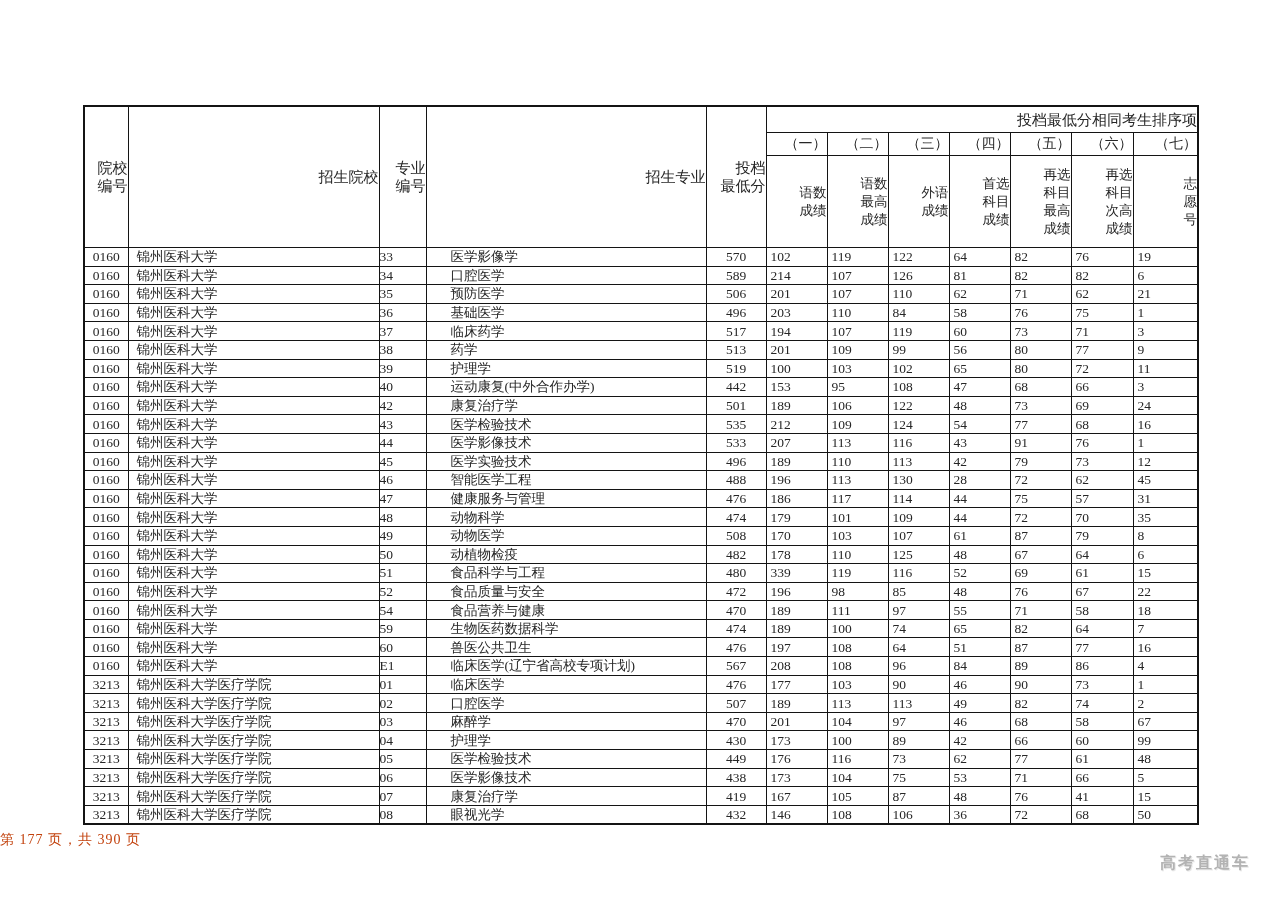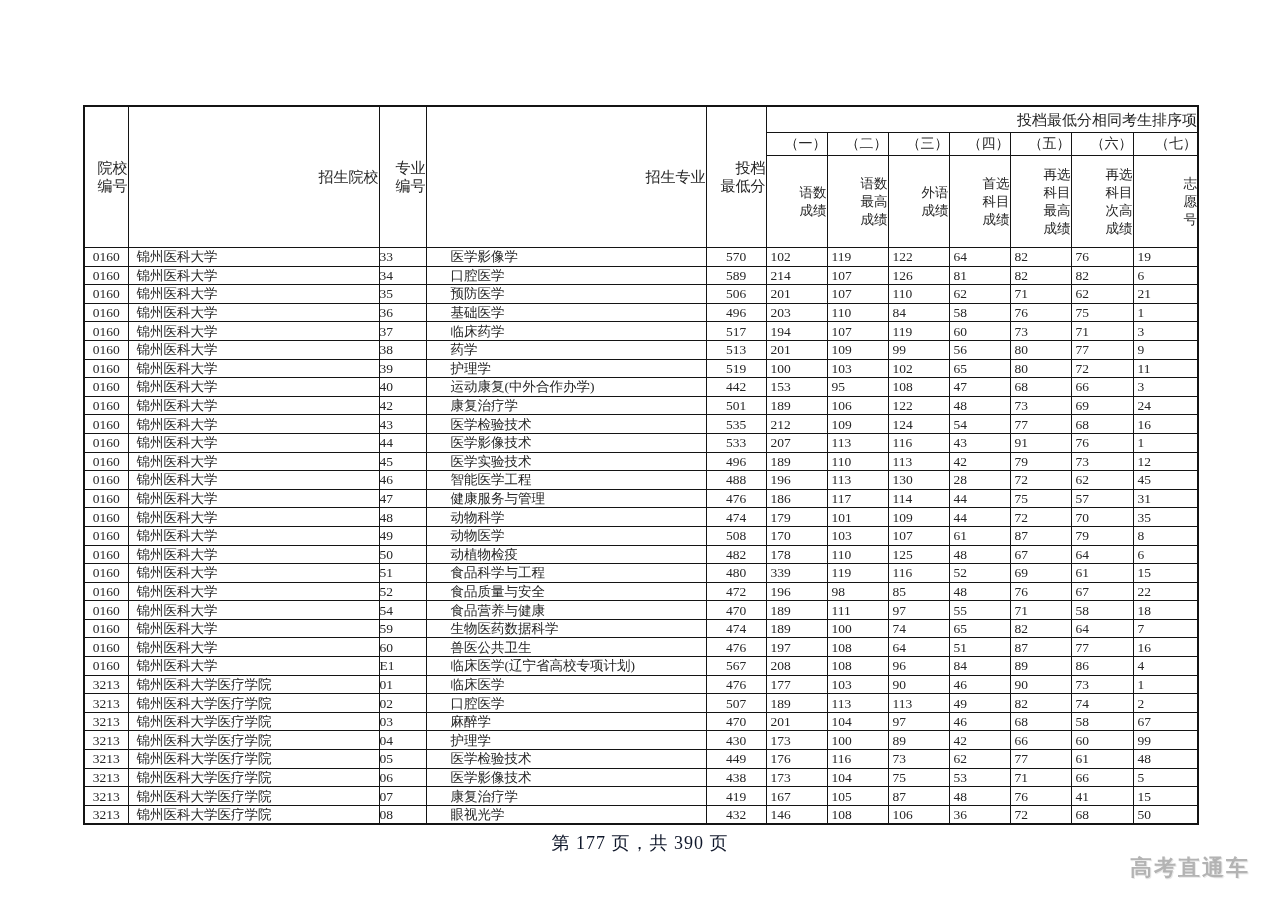--- a/index.html
+++ b/index.html
@@ -58,30 +58,29 @@
   .score-table td.c4 { text-align: center; }
   .score-table td.c5, .score-table td.c6, .score-table td.c7,
   .score-table td.c8, .score-table td.c9, .score-table td.c10,
   .score-table td.c11 { text-align: left; padding-left: 4px; }
 
   .footer {
     position: absolute;
     top: 831px;
     left: 0;
     width: 100%;
-    text-align: center;
-    font-size: 18px;
-    color: #0f172a;
+    font-size: 14px;
+    color: #c2410c;
     letter-spacing: 1px;
   }
   .watermark {
     position: absolute;
     top: 853px;
     right: 30px;
-    font-size: 22px;
+    font-size: 16px;
     font-weight: 600;
     color: #b3b3b3;
     letter-spacing: 2px;
     text-shadow: 1px 1px 0 #e9e9e9;
   }
 </style>
 </head>
 <body>
 
 <div class="page">

